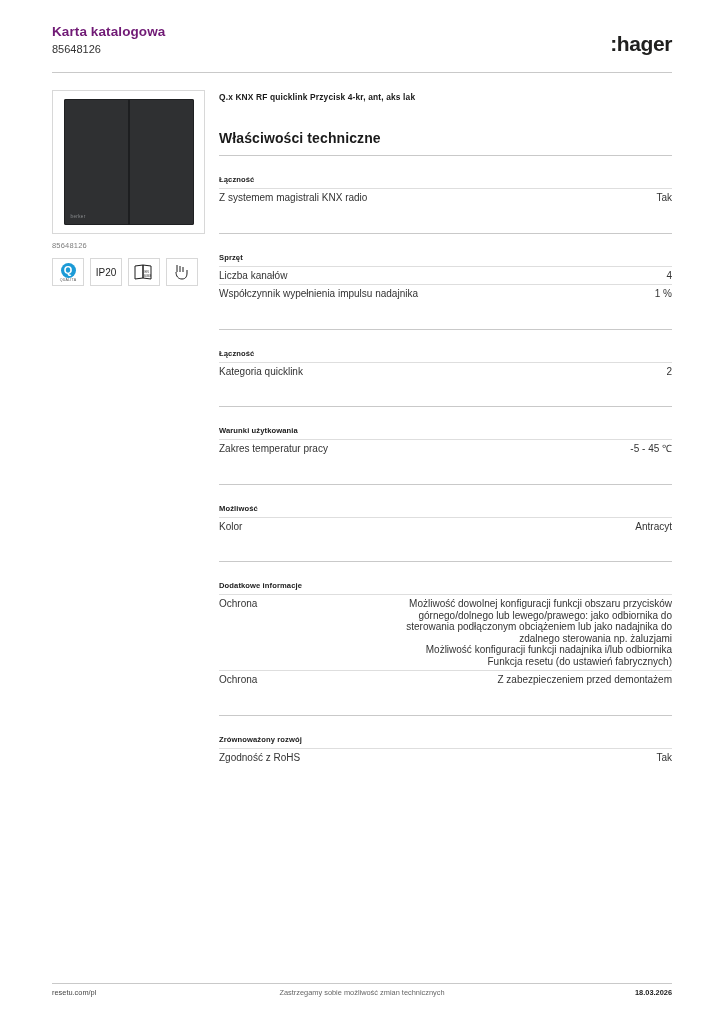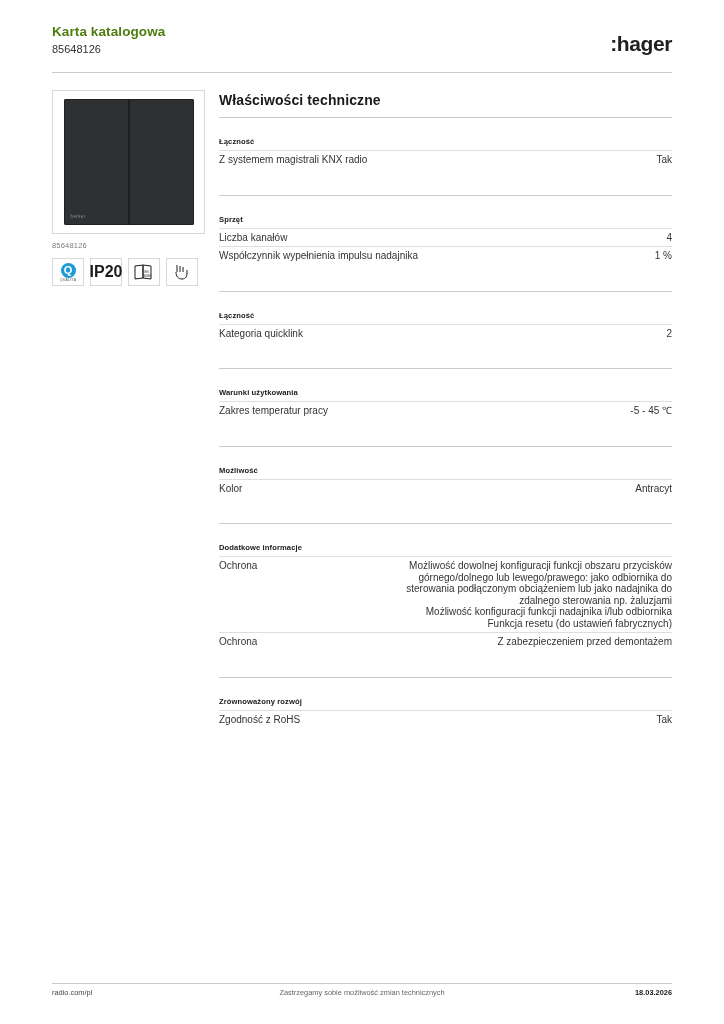--- a/index.html
+++ b/index.html
@@ -25,21 +25,21 @@
   .header {
     position: absolute;
     left: 52px;
     top: 24px;
     right: 52px;
     height: 46px;
   }
   .doc-title {
     font-size: 13.5px;
     font-weight: bold;
-    color: #4d7c0f;
+    color: #701a75;
     letter-spacing: 0.1px;
     line-height: 16px;
   }
   .doc-ref {
     font-size: 11px;
     color: #333333;
     line-height: 15px;
     margin-top: 2px;
   }
   .brand {
@@ -144,22 +144,22 @@
     position: absolute;
     bottom: 3px;
     left: 0;
     right: 0;
     text-align: center;
     font-size: 3.6px;
     color: #5a5a5a;
     letter-spacing: 0.2px;
   }
   .badge-ip {
-    font-size: 16px;
-    font-weight: bold;
+    font-size: 10px;
+    font-weight: normal;
     color: #1c1c1c;
   }
   .badge svg {
     display: block;
   }
 
   
   .content {
     position: absolute;
     left: 219px;
@@ -299,20 +299,21 @@
       <div class="badge">
         <svg width="22" height="18" viewBox="0 0 22 18">
           <path d="M6 2 L6 9 M9 3 L9 9 M12 4 L12 9" stroke="#1c1c1c" stroke-width="1" fill="none"></path>
           <path d="M5 9 C5 13 7 16 11 16 C15 16 16 13 16 10 L16 7" stroke="#1c1c1c" stroke-width="1" fill="none"></path>
         </svg>
       </div>
     </div>
   </div>
 
   <div class="content">
+    <div class="product-name">Q.x KNX RF quicklink Przycisk 4-kr, ant, aks lak</div>
     <div class="section-title">Właściwości techniczne</div>
     <div id="groups">
         <div class="group">
           <div class="group-head">Łączność</div>
           <div class="row">
             <div class="label">Z systemem magistrali KNX radio</div>
             <div class="value">
               <span class="vline">Tak</span>
             </div>
           </div>
@@ -386,17 +387,17 @@
             <div class="value">
               <span class="vline">Tak</span>
             </div>
           </div>
         </div>
       </div>
   </div>
 
   <div class="footer-rule"></div>
   <div class="footer">
-    <span class="left">radio.com/pl</span>
+    <span class="left">resetu.com/pl</span>
     <span class="center">Zastrzegamy sobie możliwość zmian technicznych</span>
     <span class="right">18.03.2026</span>
   </div>
 </div>
 
 </body></html>

